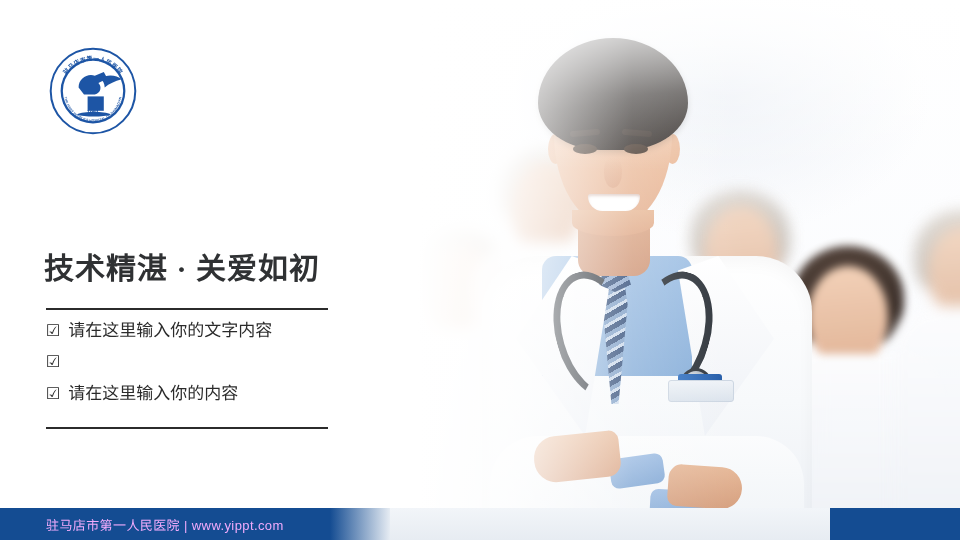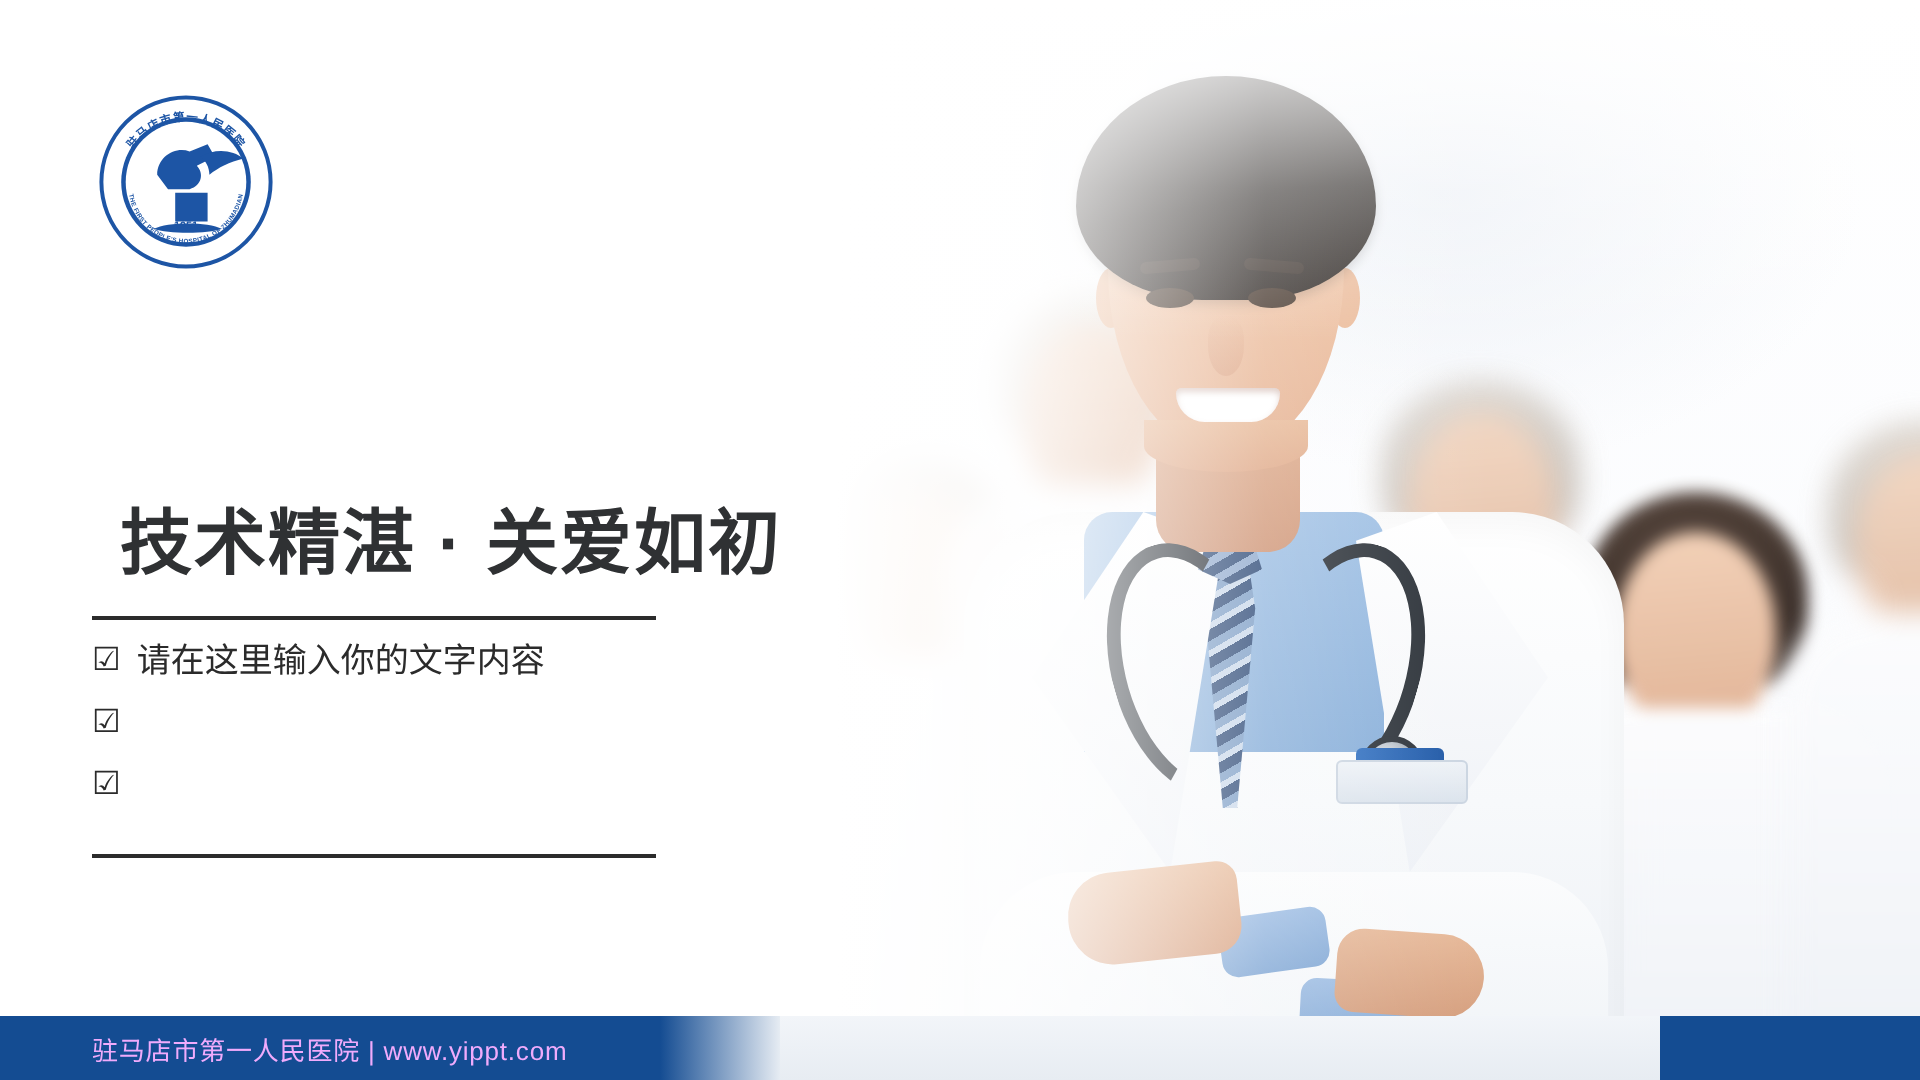--- a/index.html
+++ b/index.html
@@ -180,25 +180,26 @@
 
   
   .title {
     position:absolute; left:46px; top:186px;
     font-size:47px; line-height:1.06; font-weight:700;
     color:#1d55a5; letter-spacing:1px;
     white-space:nowrap;
     z-index:5;
   }
   .subtitle {
-    position:absolute; left:60px; top:252px;
-    font-size:36px; line-height:1.12; font-weight:700;
+    position:absolute; left:44px; top:252px;
+    font-size:30px; line-height:1.12; font-weight:700;
     color:#2f3133; letter-spacing:1px;
     white-space:nowrap;
     z-index:5;
+    font-family:Liberation Serif, serif;
   }
   .rule {
     position:absolute; left:46px; width:282px; height:2px;
     background:#2b2b2b;
     z-index:5;
   }
   .rule-top { top:308px; }
   .rule-bottom { top:427px; }
   .bullets {
     position:absolute; left:46px; top:322px; width:300px;
@@ -345,20 +346,21 @@
   <ul class="bullets">
     <li>
       <span class="chk">☑</span>
       <span>请在这里输入你的文字内容</span>
     </li>
     <li>
       <span class="chk">☑</span>
     </li>
     <li>
       <span class="chk">☑</span>
+      <span>请在这里输入你的内容</span>
     </li>
   </ul>
 
   <div class="rule rule-bottom"></div>
 
   <div class="footer">
     <div class="footer-text">驻马店市第一人民医院 | www.yippt.com</div>
   </div>
   <div class="footer-overlap"></div>
 

